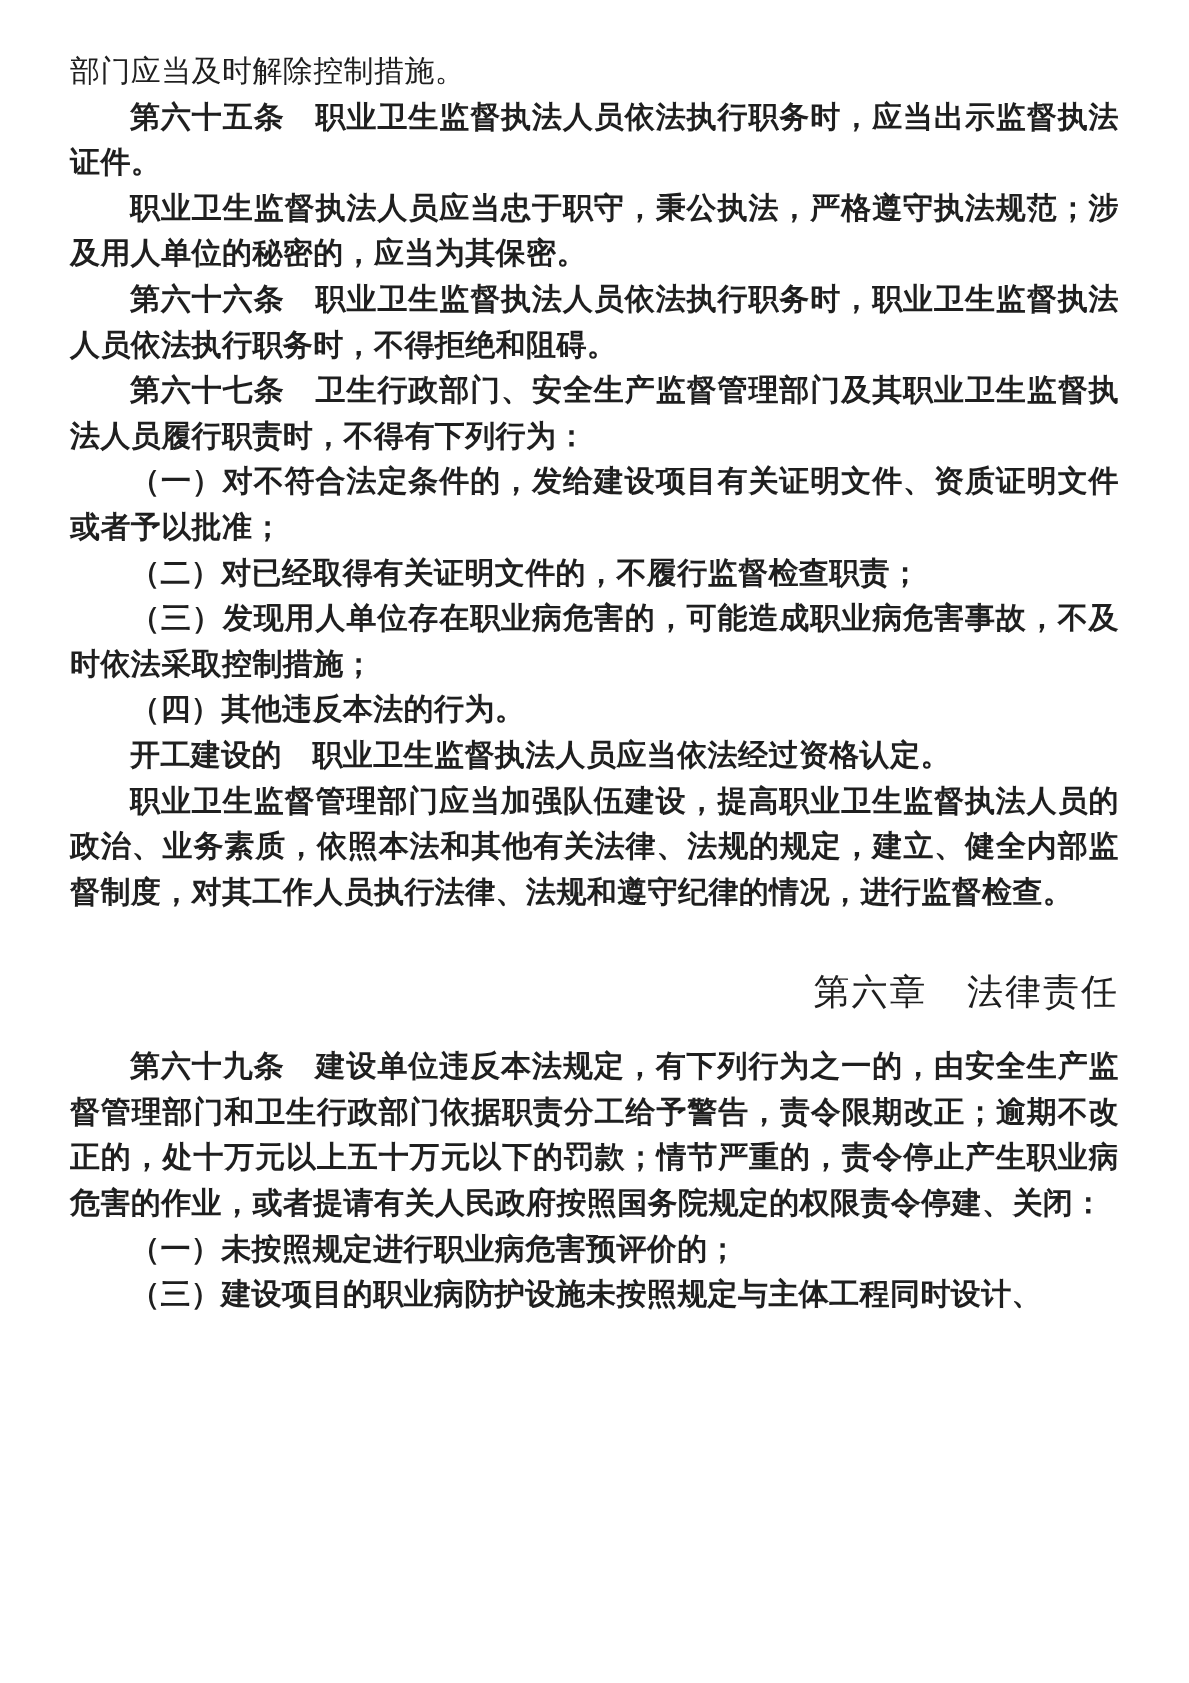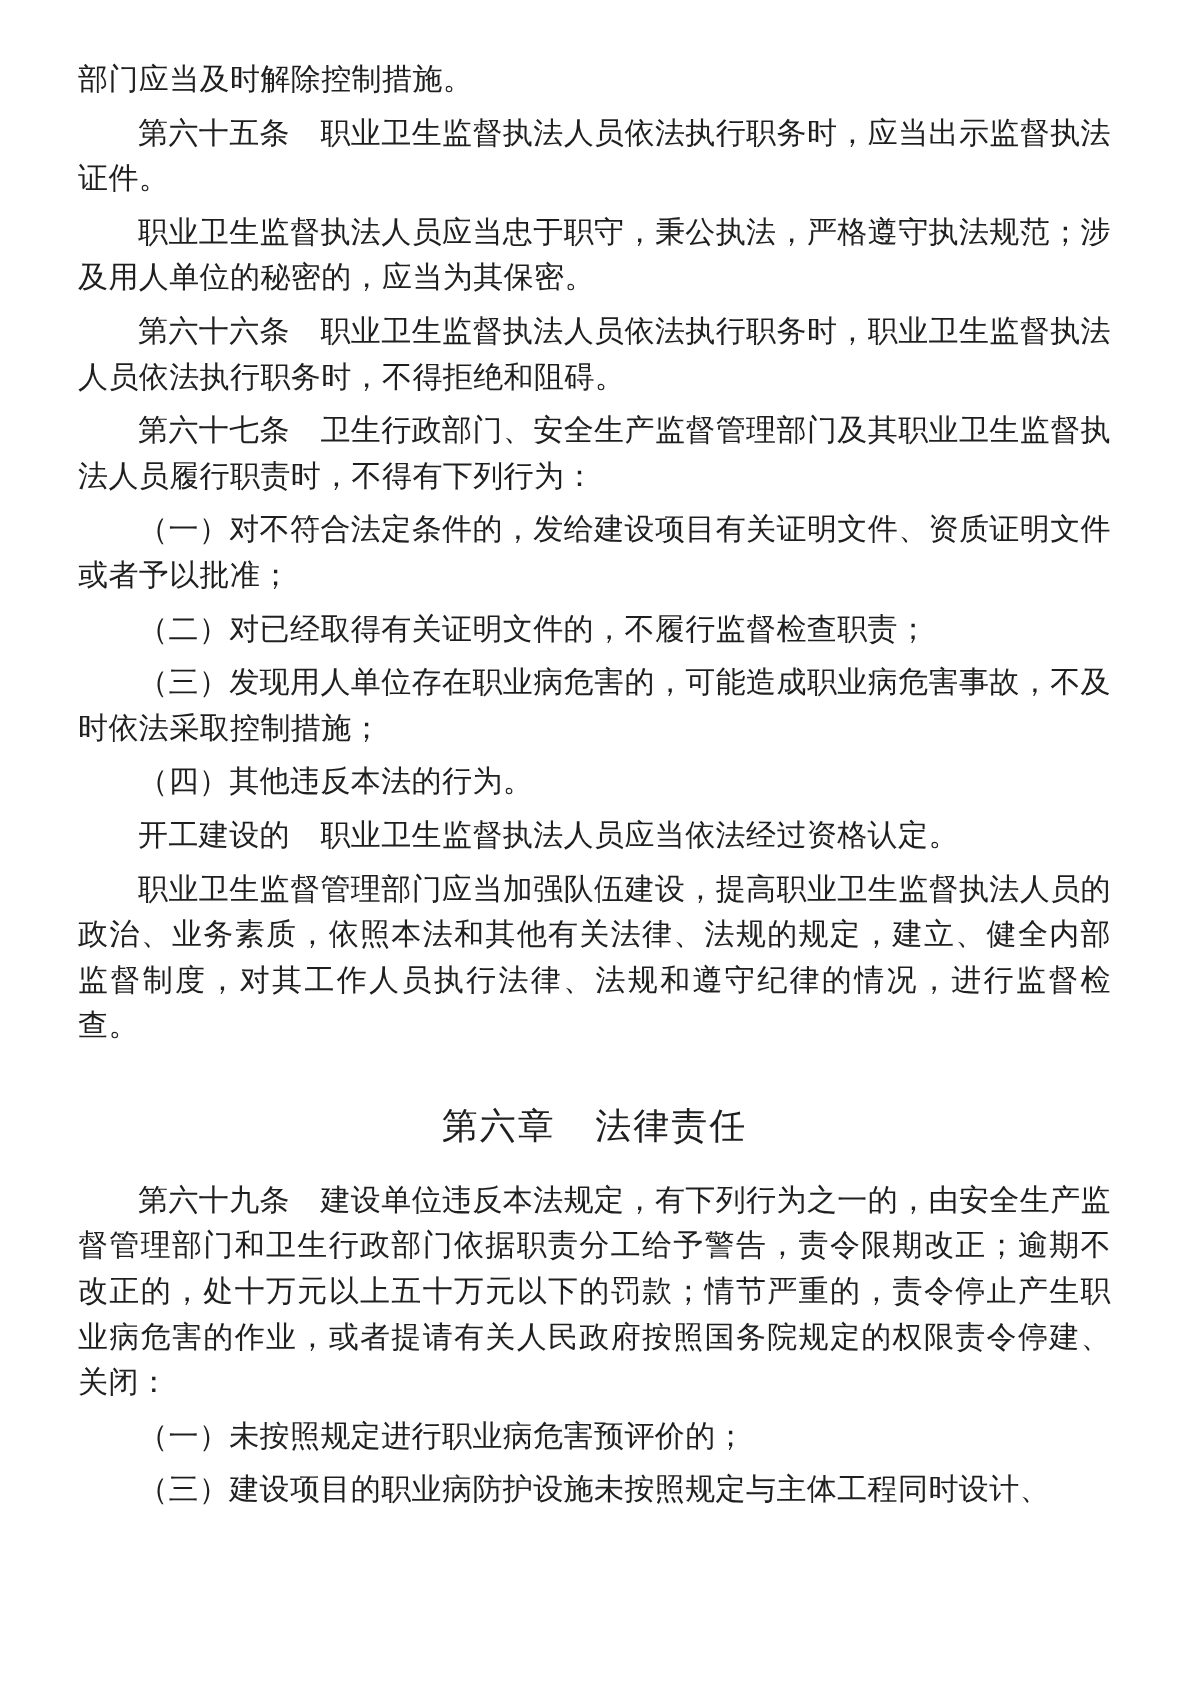--- a/index.html
+++ b/index.html
@@ -23,30 +23,31 @@
   }
   .body-text {
     font-size: 30px;
     line-height: 1.52;
     text-align: justify;
     text-justify: inter-ideograph;
     letter-spacing: 0.4px;
     color: #1f1f1f;
   }
   p {
-    margin: 8px;
+    margin: 0;
   }
   .indent {
     text-indent: 2em;
+    font-weight: bold;
   }
   .noindent {
     text-indent: 0;
   }
   .chapter-title {
-    text-align: center;
+    text-align: right;
     font-size: 36px;
     letter-spacing: 2px;
     margin: 54px 0 26px 0;
     color: #1f1f1f;
   }
   .chapter-title .gap {
     display: inline-block;
     width: 1.1em;
   }
 </style>

